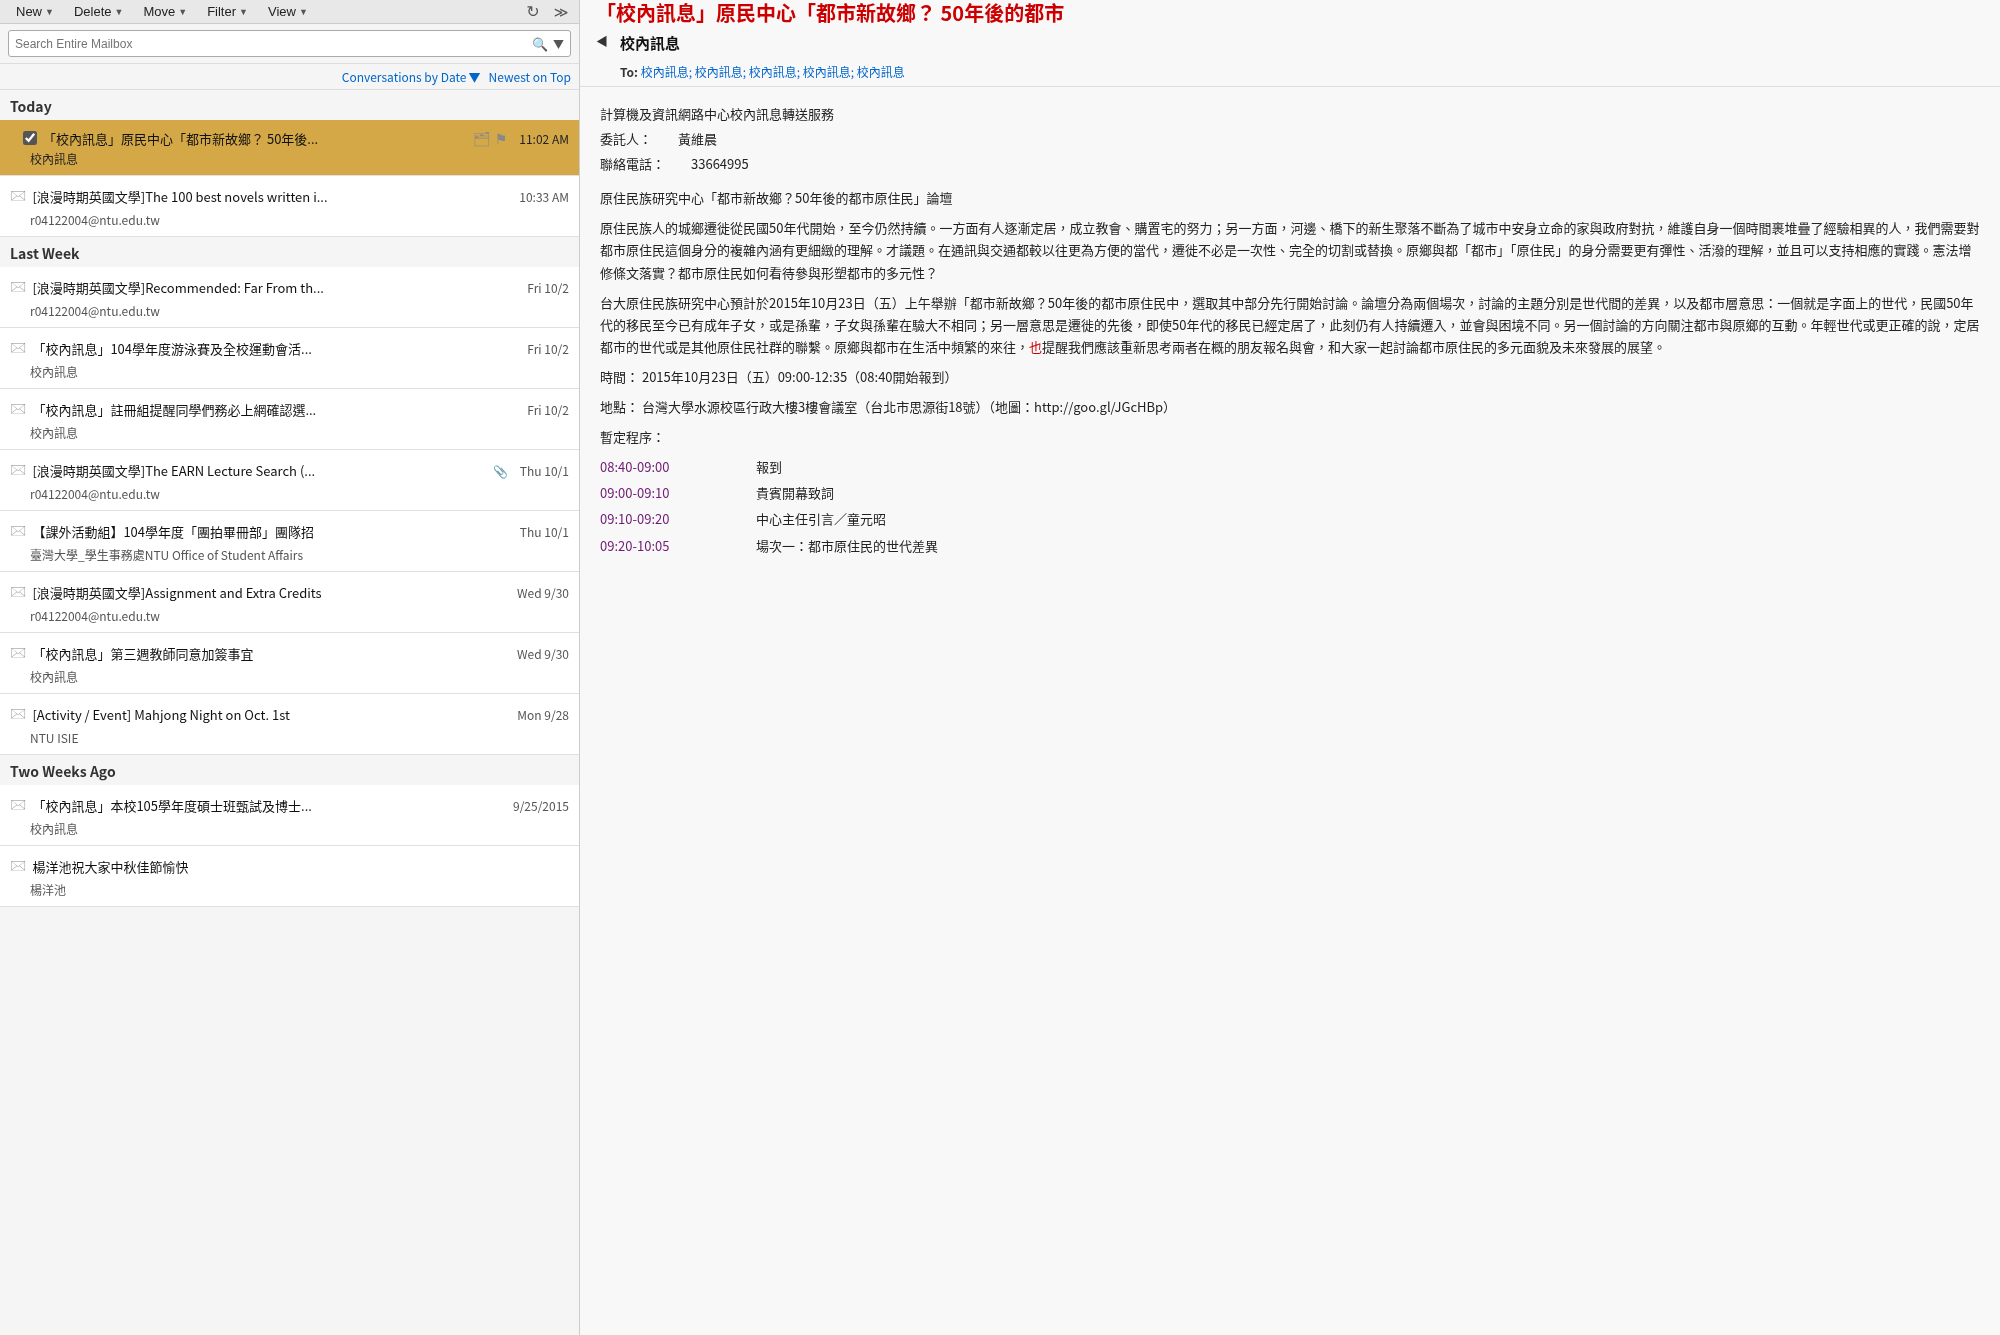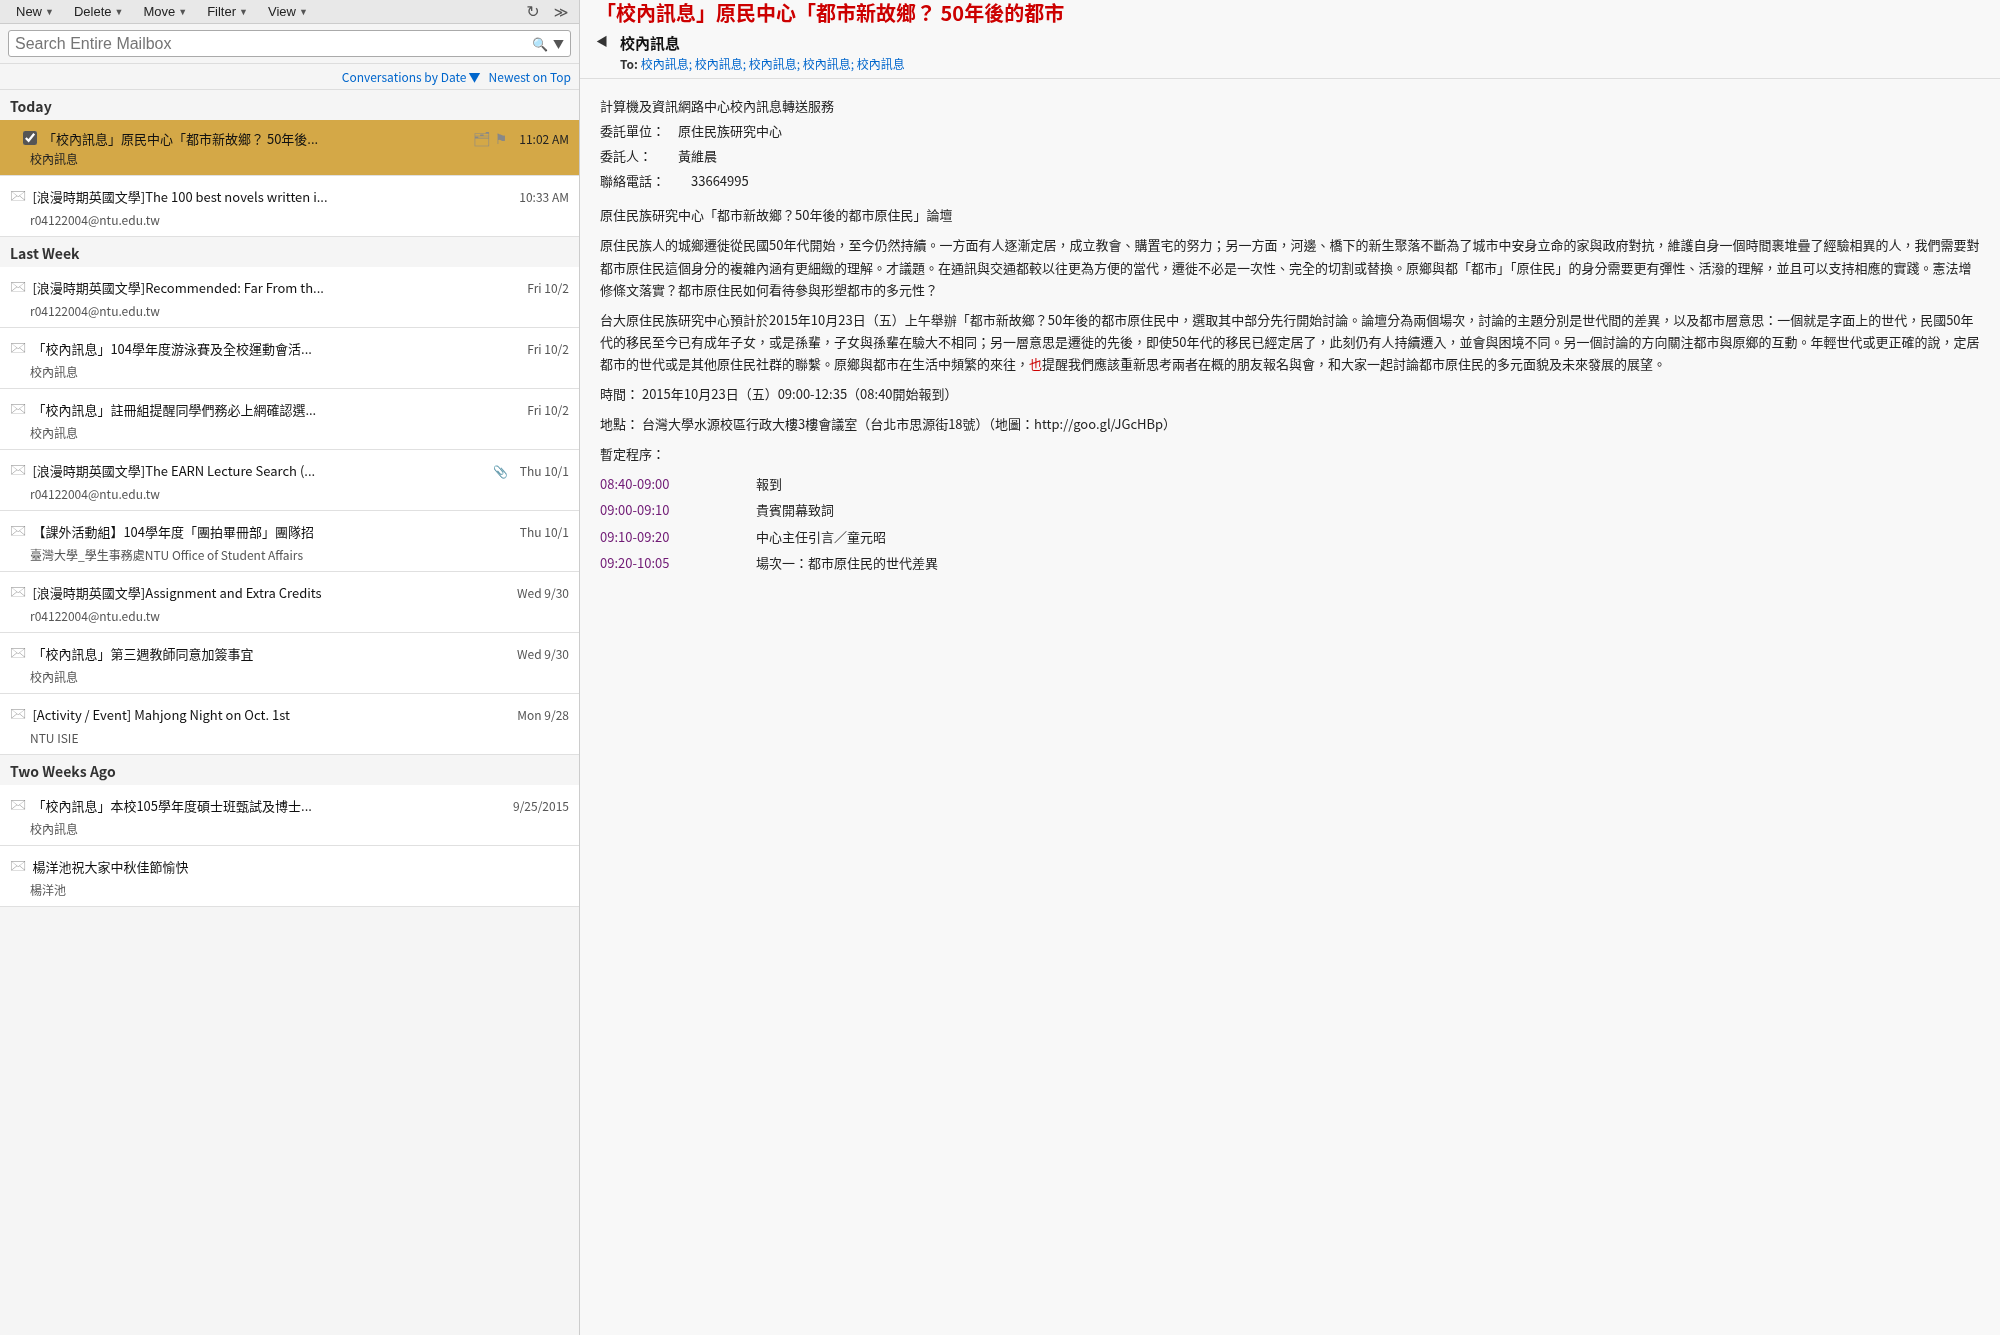--- a/index.html
+++ b/index.html
@@ -79,21 +79,21 @@
       align-items: center;
       border: 1px solid #aaa;
       background: white;
       border-radius: 3px;
       padding: 3px 6px;
     }
     .search-input {
       flex: 1;
       border: none;
       outline: none;
-      font-size: 16px;
+      font-size: 12px;
       background: transparent;
       color: #0c4a6e;
     }
     .search-icon { color: #555; font-size: 13px; cursor: pointer; }
     .search-dropdown-btn { margin-left: 4px; color: #555; cursor: pointer; font-size: 11px; }
 
     
     .sort-bar {
       padding: 4px 8px;
       background: #f5f5f5;
@@ -225,21 +225,21 @@
       cursor: pointer;
     }
     .email-meta-title {
       font-size: 15px;
       font-weight: bold;
       color: #111;
     }
     .email-meta-row {
       font-size: 12px;
       color: #555;
-      margin-top: 2px;
+      margin-top: 10px;
     }
     .email-to-label { color: #333; font-weight: bold; }
     .email-to-value { color: #0066cc; }
 
     .email-body {
       flex: 1;
       overflow-y: auto;
       padding: 16px 20px;
       background: #f8f8f8;
       font-size: 13px;
@@ -495,21 +495,20 @@
           <span class="email-to-label">To:</span>
           <span class="email-to-value">校內訊息; 校內訊息; 校內訊息; 校內訊息; 校內訊息</span>
         </div>
       </div>
     </div>
   </div>
 
   <div class="email-body" id="email-body">
       <div class="meta-block">
   <div class="meta-line">計算機及資訊網路中心校內訊息轉送服務</div>
-  <div class="meta-line">委託單位：　原住民族研究中心</div>
   <div class="meta-line">委託人：　　黃維晨</div>
   <div class="meta-line">聯絡電話：　　33664995</div>
 </div>
       <p>原住民族研究中心「都市新故鄉？50年後的都市原住民」論壇</p>
       <p>原住民族人的城鄉遷徙從民國50年代開始，至今仍然持續。一方面有人逐漸定居，成立教會、購置宅的努力；另一方面，河邊、橋下的新生聚落不斷為了城市中安身立命的家與政府對抗，維護自身一個時間裹堆疊了經驗相異的人，我們需要對都市原住民這個身分的複雜內涵有更細緻的理解。才議題。在通訊與交通都較以往更為方便的當代，遷徙不必是一次性、完全的切割或替換。原鄉與都「都市」「原住民」的身分需要更有彈性、活潑的理解，並且可以支持相應的實踐。憲法增修條文落實？都市原住民如何看待參與形塑都市的多元性？</p>
       <p>台大原住民族研究中心預計於2015年10月23日（五）上午舉辦「都市新故鄉？50年後的都市原住民中，選取其中部分先行開始討論。論壇分為兩個場次，討論的主題分別是世代間的差異，以及都市層意思：一個就是字面上的世代，民國50年代的移民至今已有成年子女，或是孫輩，子女與孫輩在驗大不相同；另一層意思是遷徙的先後，即使50年代的移民已經定居了，此刻仍有人持續遷入，並會與困境不同。另一個討論的方向關注都市與原鄉的互動。年輕世代或更正確的說，定居都市的世代或是其他原住民社群的聯繫。原鄉與都市在生活中頻繁的來往，<span class="highlight-red">也</span>提醒我們應該重新思考兩者在概的朋友報名與會，和大家一起討論都市原住民的多元面貌及未來發展的展望。</p>
       <p>時間： 2015年10月23日（五）09:00-12:35（08:40開始報到）</p>
       <p>地點： 台灣大學水源校區行政大樓3樓會議室（台北市思源街18號）（地圖：http://goo.gl/JGcHBp）</p>
       <p>暫定程序：</p>
       <div class="schedule-table">

